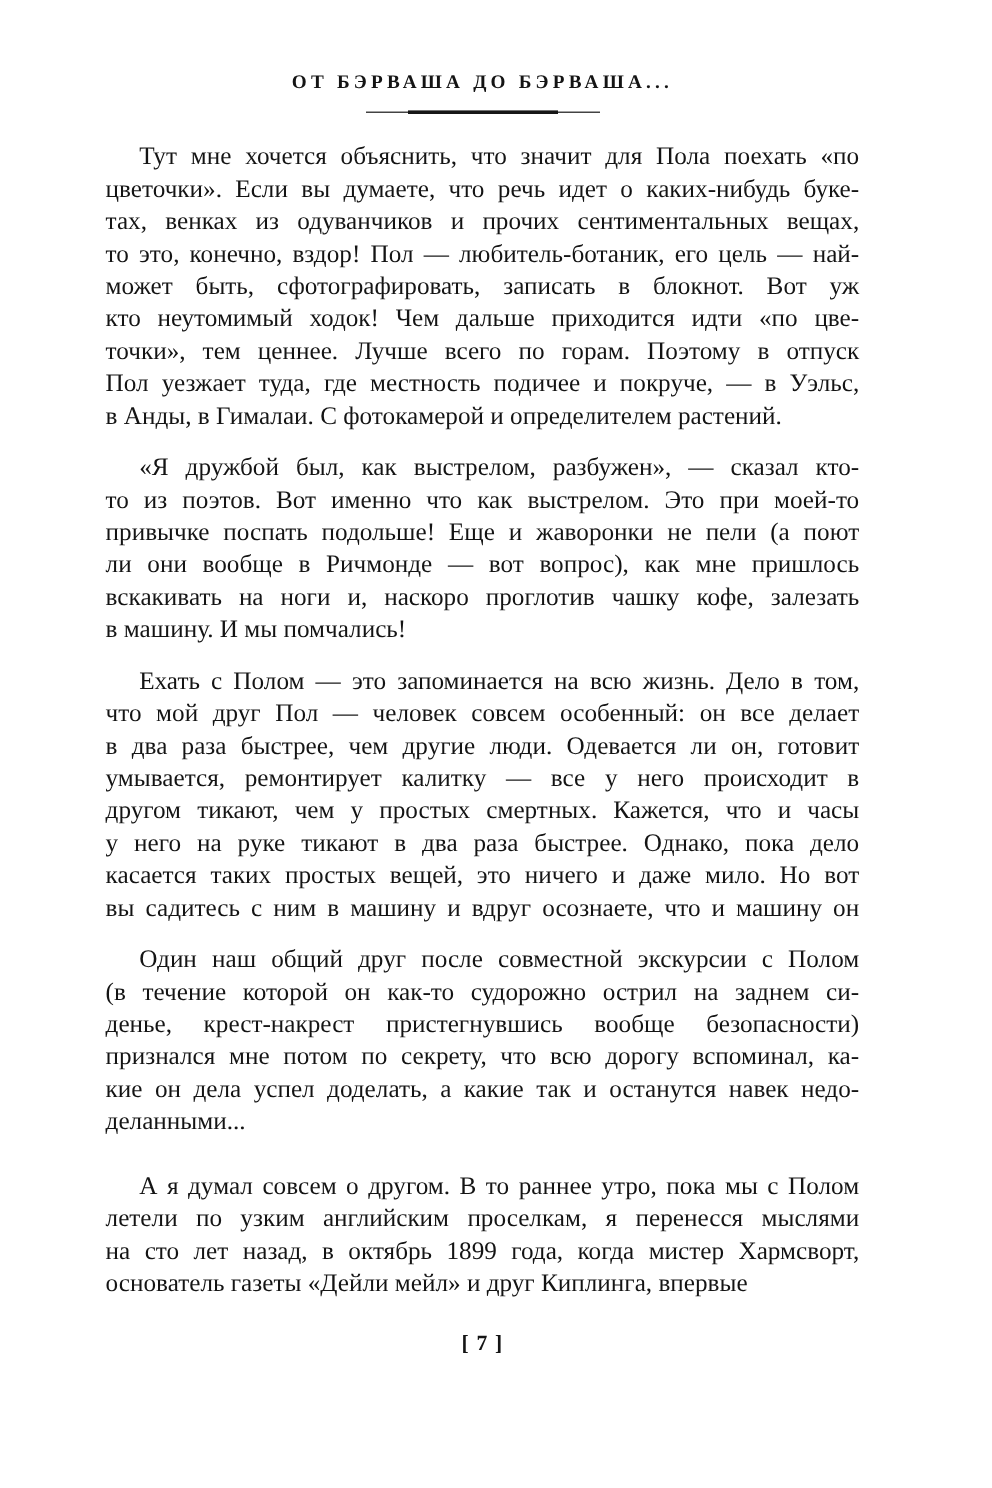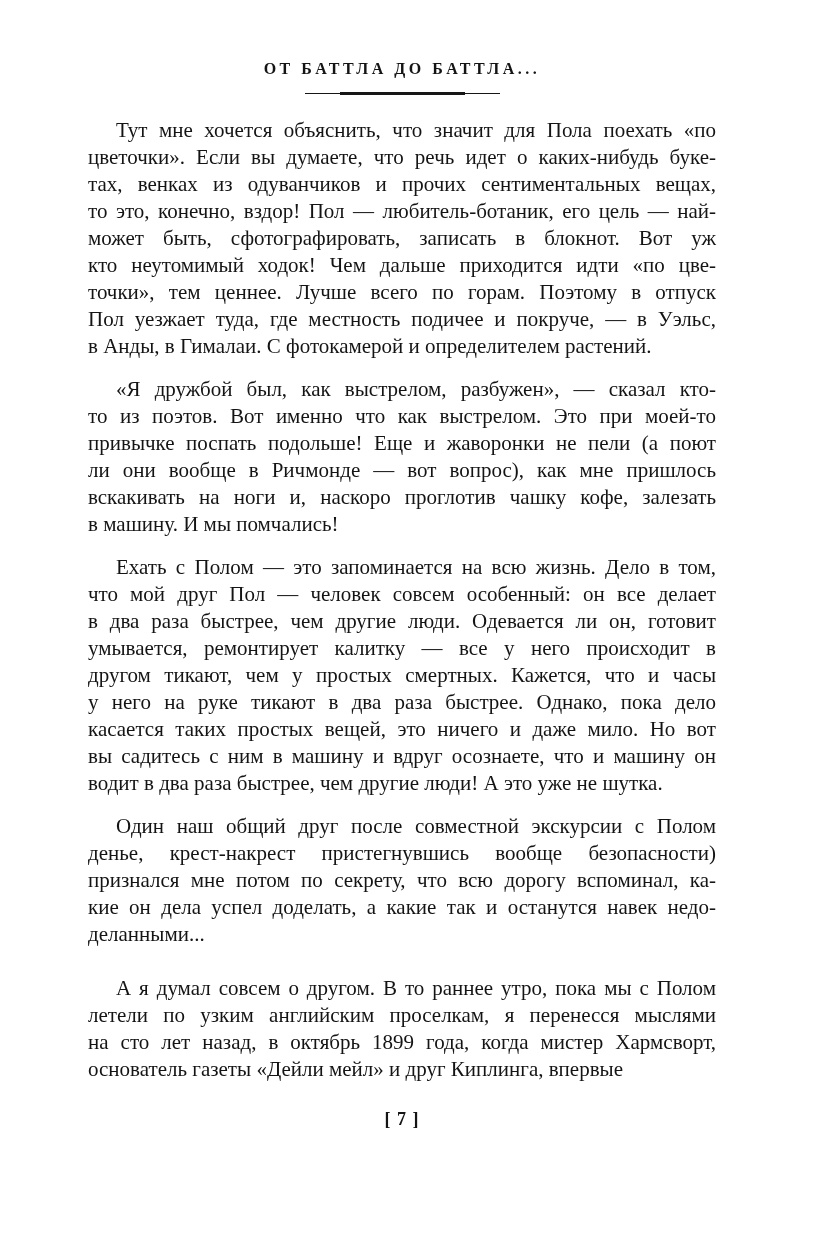--- a/index.html
+++ b/index.html
@@ -68,21 +68,21 @@
     font-size: 18px;
     font-weight: bold;
     letter-spacing: 1px;
   }
 </style>
 </head>
 <body>
 
 <div class="page">
 
-  <div class="running-head">ОТ БАТТЛА ДО БАТТЛА...</div>
+  <div class="running-head">ОТ БЭРВАША ДО БЭРВАША...</div>
 
   <div class="divider">
     <div class="thin-rule"></div>
     <div class="thick-rule"></div>
   </div>
 
   <div class="body-text" id="text-block">
       <p class="para">
         <span class="line first">Тут мне хочется объяснить, что значит для Пола поехать «по</span>
         <span class="line">цветочки». Если вы думаете, что речь идет о каких-нибудь буке-</span>
@@ -104,24 +104,24 @@
       </p>
       <p class="para">
         <span class="line first">Ехать с Полом — это запоминается на всю жизнь. Дело в том,</span>
         <span class="line">что мой друг Пол — человек совсем особенный: он все делает</span>
         <span class="line">в два раза быстрее, чем другие люди. Одевается ли он, готовит</span>
         <span class="line">умывается, ремонтирует калитку — все у него происходит в</span>
         <span class="line">другом тикают, чем у простых смертных. Кажется, что и часы</span>
         <span class="line">у него на руке тикают в два раза быстрее. Однако, пока дело</span>
         <span class="line">касается таких простых вещей, это ничего и даже мило. Но вот</span>
         <span class="line">вы садитесь с ним в машину и вдруг осознаете, что и машину он</span>
-        <span class="line last">водит в два раза быстрее, чем другие люди! А это уже не шутка.</span>
       </p>
       <p class="para">
         <span class="line first">Один наш общий друг после совместной экскурсии с Полом</span>
+        <span class="line">(в течение которой он как-то судорожно острил на заднем си-</span>
         <span class="line">денье, крест-накрест пристегнувшись вообще безопасности)</span>
         <span class="line">признался мне потом по секрету, что всю дорогу вспоминал, ка-</span>
         <span class="line">кие он дела успел доделать, а какие так и останутся навек недо-</span>
         <span class="line last">деланными...</span>
       </p>
       <p class="para gap-before">
         <span class="line first">А я думал совсем о другом. В то раннее утро, пока мы с Полом</span>
         <span class="line">летели по узким английским проселкам, я перенесся мыслями</span>
         <span class="line">на сто лет назад, в октябрь 1899 года, когда мистер Хармсворт,</span>
         <span class="line last">основатель газеты «Дейли мейл» и друг Киплинга, впервые</span>

